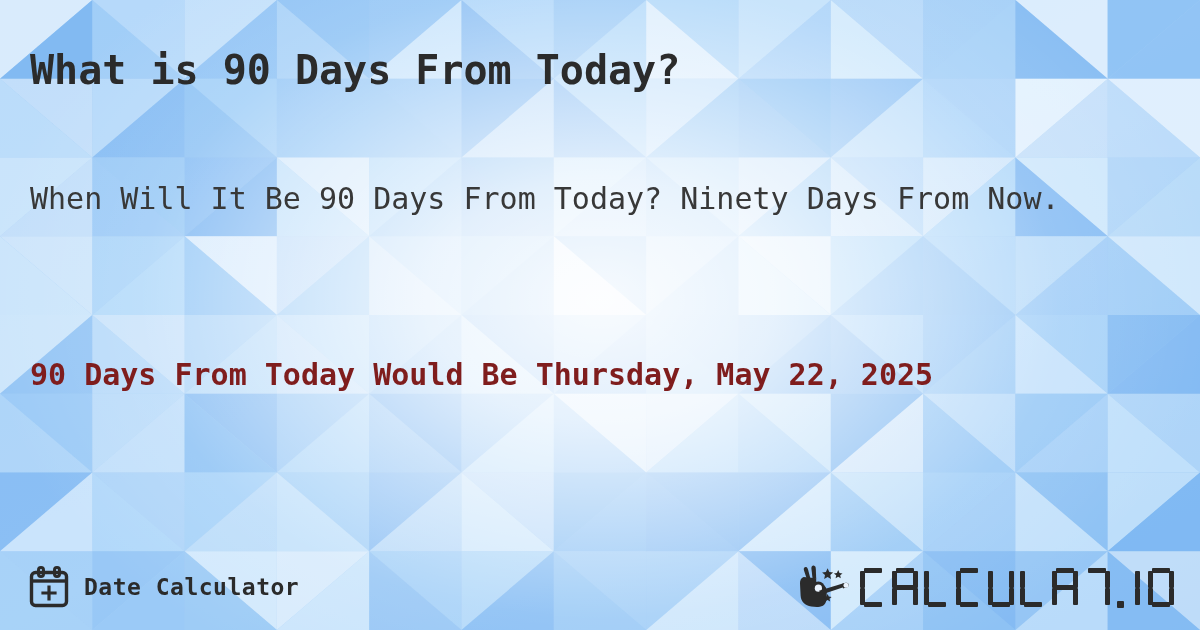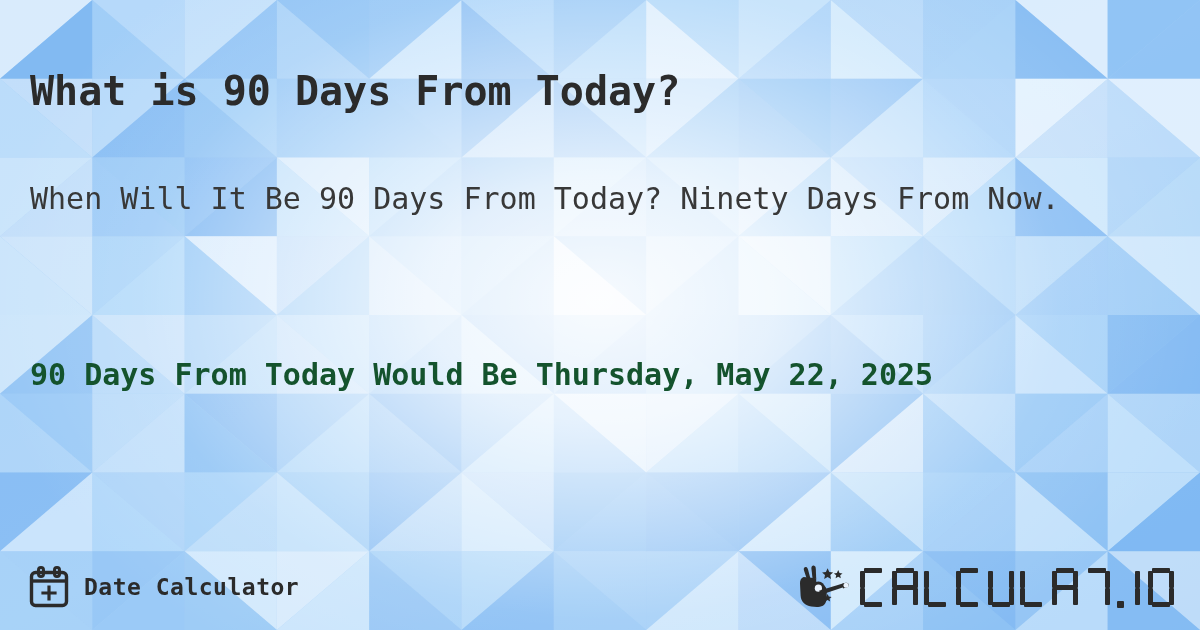--- a/index.html
+++ b/index.html
@@ -60,21 +60,20 @@
     position: absolute;
     left: 30px;
     top: 44px;
     font-family: "DejaVu Sans Mono", monospace;
     font-weight: bold;
     font-size: 40px;
     line-height: 52px;
     letter-spacing: 0px;
     color: #2b2b2b;
     white-space: nowrap;
-    margin-top: 21px;
   }
 
   #subtitle {
     position: absolute;
     left: 30px;
     top: 183px;
     font-family: "DejaVu Sans Mono", monospace;
     font-weight: normal;
     font-size: 30px;
     line-height: 32px;
@@ -84,21 +83,21 @@
 
   #answer {
     position: absolute;
     left: 30px;
     top: 352px;
     width: 1110px;
     font-family: "DejaVu Sans Mono", monospace;
     font-weight: bold;
     font-size: 30px;
     line-height: 46px;
-    color: #14532d;
+    color: #7f1d1d;
   }
 
   
   #footer {
     position: absolute;
     left: 0;
     right: 0;
     bottom: 0;
     height: 96px;
   }

